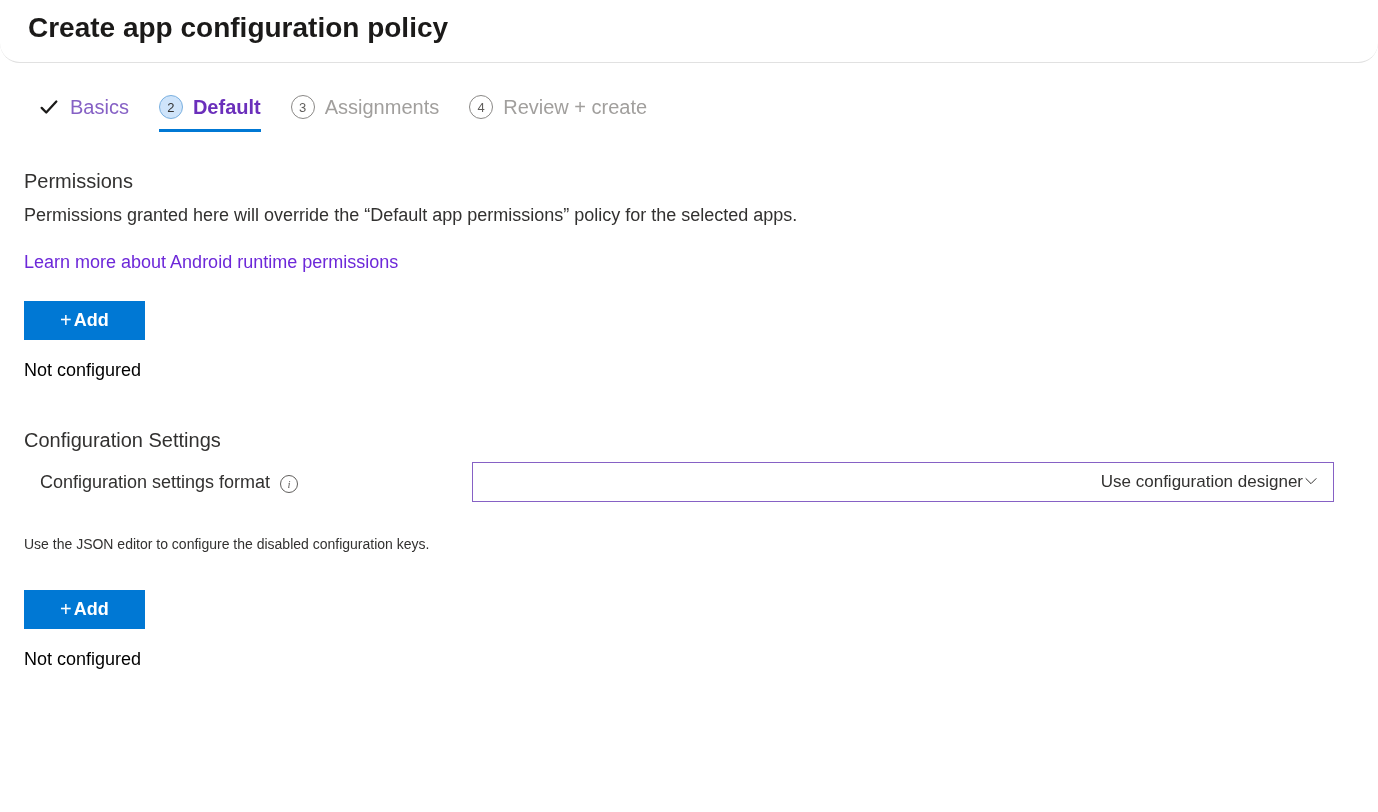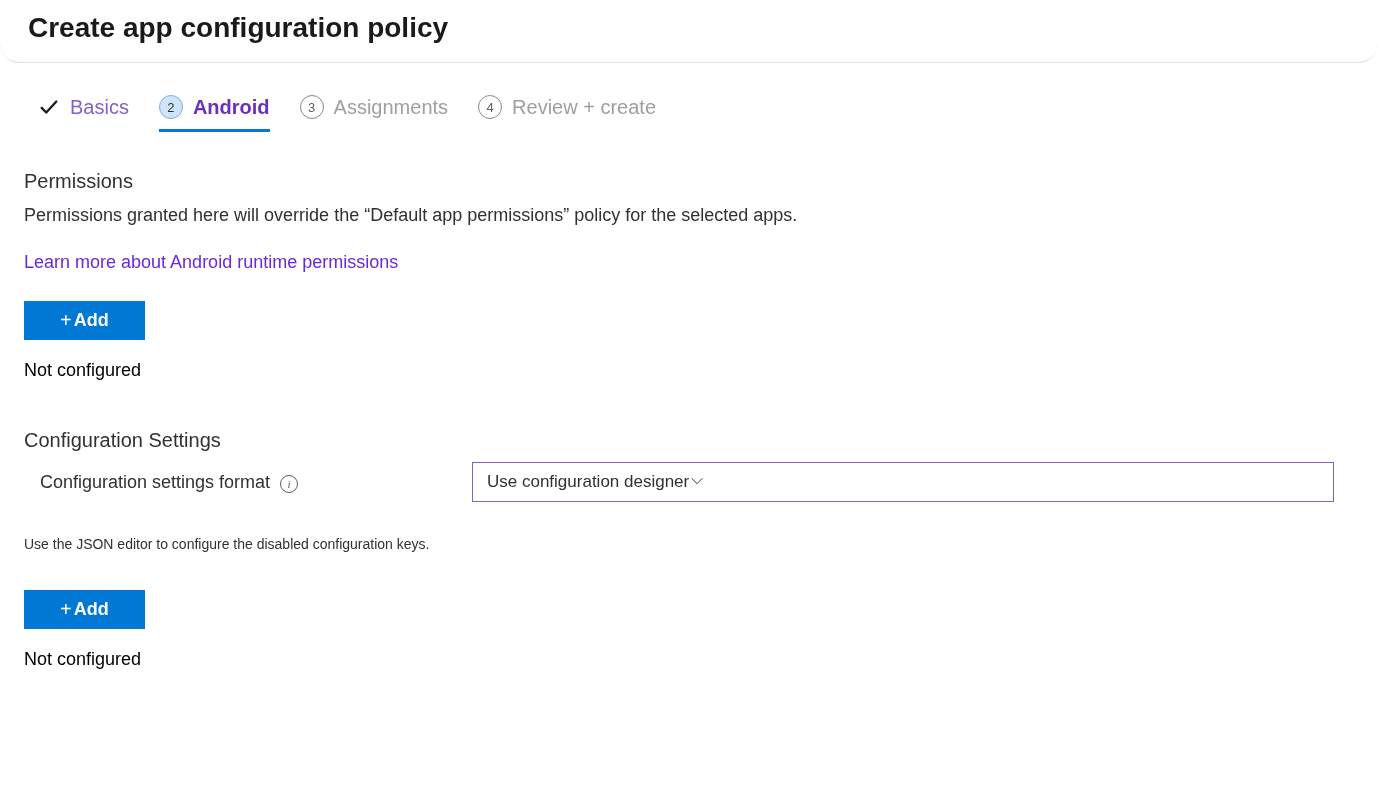--- a/index.html
+++ b/index.html
@@ -139,21 +139,21 @@
       color: #605e5c;
       font-style: italic;
       font-family: Georgia, serif;
     }
     .dropdown {
       flex: 0 0 862px;
       height: 40px;
       border: 1px solid #8661c5;
       display: flex;
       align-items: center;
-      justify-content: flex-start;
+      justify-content: flex-end;
       padding: 16px 14px;
       background: #ffffff;
       cursor: pointer;
     }
     .dropdown-value {
       font-size: 17px;
       color: #323130;
     }
     .chevron svg { stroke: #323130; }
     .json-hint {
@@ -175,21 +175,21 @@
     <div class="tab">
       <span class="tab-icon check-icon">
         <svg width="22" height="22" viewBox="0 0 24 24" fill="none" stroke-width="2.5" stroke-linecap="round" stroke-linejoin="round">
             <polyline points="4 13 9 18 20 6"></polyline>
           </svg>
       </span>
       <span class="tab-label completed">Basics</span>
     </div>
     <div class="tab active">
       <span class="tab-number active">2</span>
-      <span class="tab-label active">Android</span>
+      <span class="tab-label active">Default</span>
     </div>
     <div class="tab">
       <span class="tab-number">3</span>
       <span class="tab-label inactive">Assignments</span>
     </div>
     <div class="tab">
       <span class="tab-number">4</span>
       <span class="tab-label inactive">Review + create</span>
     </div>
   </div>

